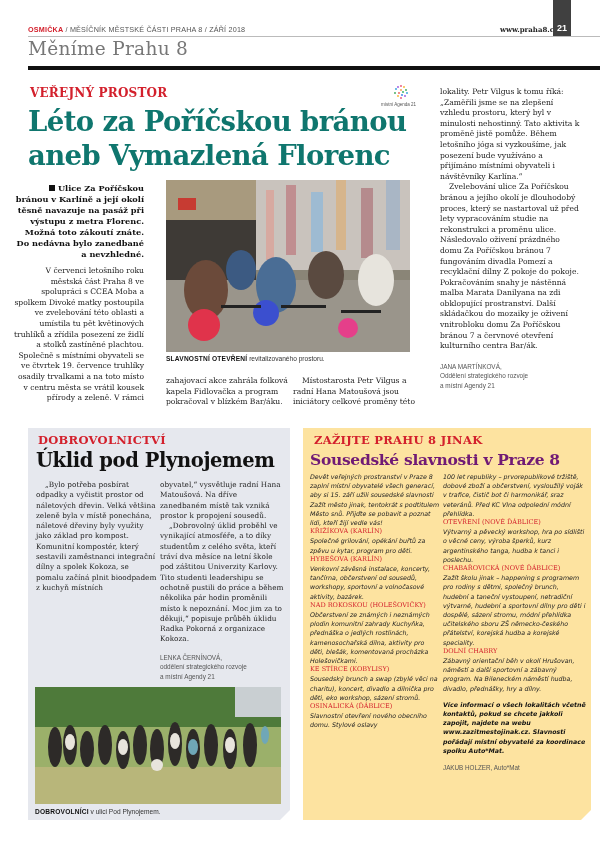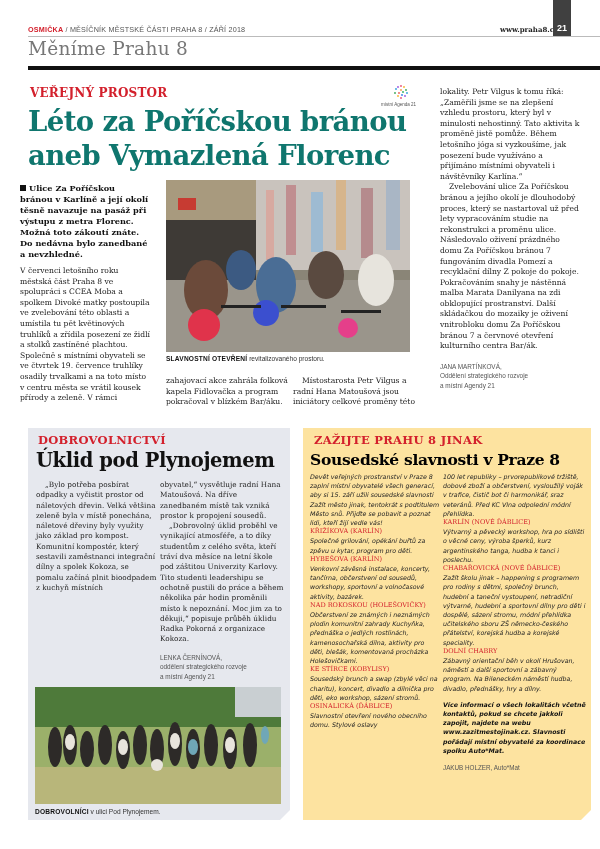--- a/index.html
+++ b/index.html
@@ -30,21 +30,21 @@
   .photo1 { position: absolute; left: 166px; top: 180px; width: 244px; height: 172px; overflow: hidden; }
   .caption { font-family: "Liberation Sans", sans-serif; font-size: 6.6px; color: #333; }
   .caption b { font-weight: bold; color: #111; letter-spacing: 0.2px; }
   .byline { font-family: "Liberation Sans", sans-serif; font-size: 6.4px; color: #555; line-height: 9.5px; }
 
   .box-gray { position: absolute; left: 28px; top: 428px; width: 262px; height: 392px; background: #e6e8ee; clip-path: polygon(0 0, 100% 0, 100% calc(100% - 10px), calc(100% - 10px) 100%, 0 100%); }
   .box-yellow { position: absolute; left: 303px; top: 428px; width: 288px; height: 392px; background: #fde3a0; clip-path: polygon(0 0, 100% 0, 100% calc(100% - 10px), calc(100% - 10px) 100%, 0 100%); }
 
   .kicker2 { position: absolute; font-family: "DejaVu Serif", serif; font-weight: bold; color: #d3202c; font-size: 11.5px; letter-spacing: 0.3px; }
   .headline2 { position: absolute; font-family: "DejaVu Serif", serif; font-weight: 900; font-size: 19.5px; letter-spacing: -0.4px; color: #111; text-align: right; }
-  .headline3 { position: absolute; font-family: "DejaVu Serif", serif; font-weight: 900; font-size: 15.5px; letter-spacing: -0.3px; color: #000000; }
+  .headline3 { position: absolute; font-family: "DejaVu Serif", serif; font-weight: 900; font-size: 15.5px; letter-spacing: -0.3px; color: #701a75; }
 
   .photo2 { position: absolute; left: 35px; top: 687px; width: 246px; height: 117px; overflow: hidden; }
 
   .ycol { position: absolute; font-family: "DejaVu Sans", sans-serif; font-style: italic; font-size: 6.3px; line-height: 9.2px; color: #222; }
   .ycol .loc { font-family: "DejaVu Serif", serif; font-style: normal; color: #d3202c; font-size: 6.5px; margin-top: 7px; }
   .ycol .loc:first-child { margin-top: 0; }
   .ycol .info { font-weight: bold; color: #111; margin-top: 7px; }
   .ycol .by { font-style: normal; font-family: "Liberation Sans", sans-serif; color: #555; margin-top: 8px; font-size: 6.3px; }
 </style>
 </head>
@@ -77,21 +77,21 @@
     <circle cx="6" cy="9" r="0.9" fill="#eb5757"></circle>
       <circle cx="9" cy="11" r="0.9" fill="#2f80ed"></circle>
   </svg>
   <span class="lbl">místní Agenda 21</span>
 </div>
 <div class="headline">
   <div>Léto za Poříčskou bránou</div>
   <div>aneb Vymazlená Florenc</div>
 </div>
 
-<div class="col" style="left:20px; top:183px; width:130px;">
+<div class="col" style="left:14px; top:183px; width:130px;text-align:right;">
   <p class="lead"><span class="sq"></span><span>Ulice Za Poříčskou bránou v Karlíně a její okolí těsně navazuje na pasáž při výstupu z metra Florenc. Možná toto zákoutí znáte. Do nedávna bylo zanedbané a nevzhledné.</span></p>
   <p>V červenci letošního roku městská část Praha 8 ve spolupráci s CCEA Moba a spolkem Divoké matky postoupila ve zvelebování této oblasti a umístila tu pět květinových truhlíků a zřídila posezení ze židlí a stolků zastíněné plachtou. Společně s místními obyvateli se ve čtvrtek 19. července truhlíky osadily trvalkami a na toto místo v centru města se vrátil kousek přírody a zeleně. V rámci</p>
 </div>
 
 <div class="photo1">
   <svg width="244" height="172" viewBox="0 0 244 172">
     <rect width="244" height="172" fill="#8a8577"></rect>
     <rect x="0" y="0" width="90" height="40" fill="#a89a7e"></rect>
     <rect x="0" y="40" width="90" height="60" fill="#3e3a36"></rect>
     <rect x="12" y="18" width="18" height="12" fill="#c73b32"></rect>
@@ -210,21 +210,21 @@
       <div>
         <div class="loc">OSINALICKÁ (ĎÁBLICE)</div>
         <div>Slavnostní otevření nového obecního domu. Stylové oslavy</div>
       </div>
     </div>
 </div>
 <div class="ycol" style="left:443px; top:472px; width:143px;">
   <div>100 let republiky – prvorepublikové tržiště, dobové zboží a občerstvení, vysloužilý voják v trafice, čistič bot či harmonikář, sraz veteránů. Před KC Vlna odpolední módní přehlídka.</div>
   <div id="loc-col2">
       <div>
-        <div class="loc">KARLÍN (NOVÉ ĎÁBLICE)</div>
+        <div class="loc">OTEVŘENÍ (NOVÉ ĎÁBLICE)</div>
         <div>Výtvarný a pěvecký workshop, hra po sídlišti o věcné ceny, výroba šperků, kurz argentinského tanga, hudba k tanci i poslechu.</div>
       </div>
       <div>
         <div class="loc">CHABAŘOVICKÁ (NOVÉ ĎÁBLICE)</div>
         <div>Zažít školu jinak – happening s programem pro rodiny s dětmi, společný brunch, hudební a taneční vystoupení, netradiční výtvarné, hudební a sportovní dílny pro děti i dospělé, sázení stromu, módní přehlídka učitelského sboru ZŠ německo-českého přátelství, korejská hudba a korejské speciality.</div>
       </div>
       <div>
         <div class="loc">DOLNÍ CHABRY</div>
         <div>Zábavný orientační běh v okolí Hrušovan, náměstí a další sportovní a zábavný program. Na Bileneckém náměstí hudba, divadlo, přednášky, hry a dílny.</div>
       </div>

